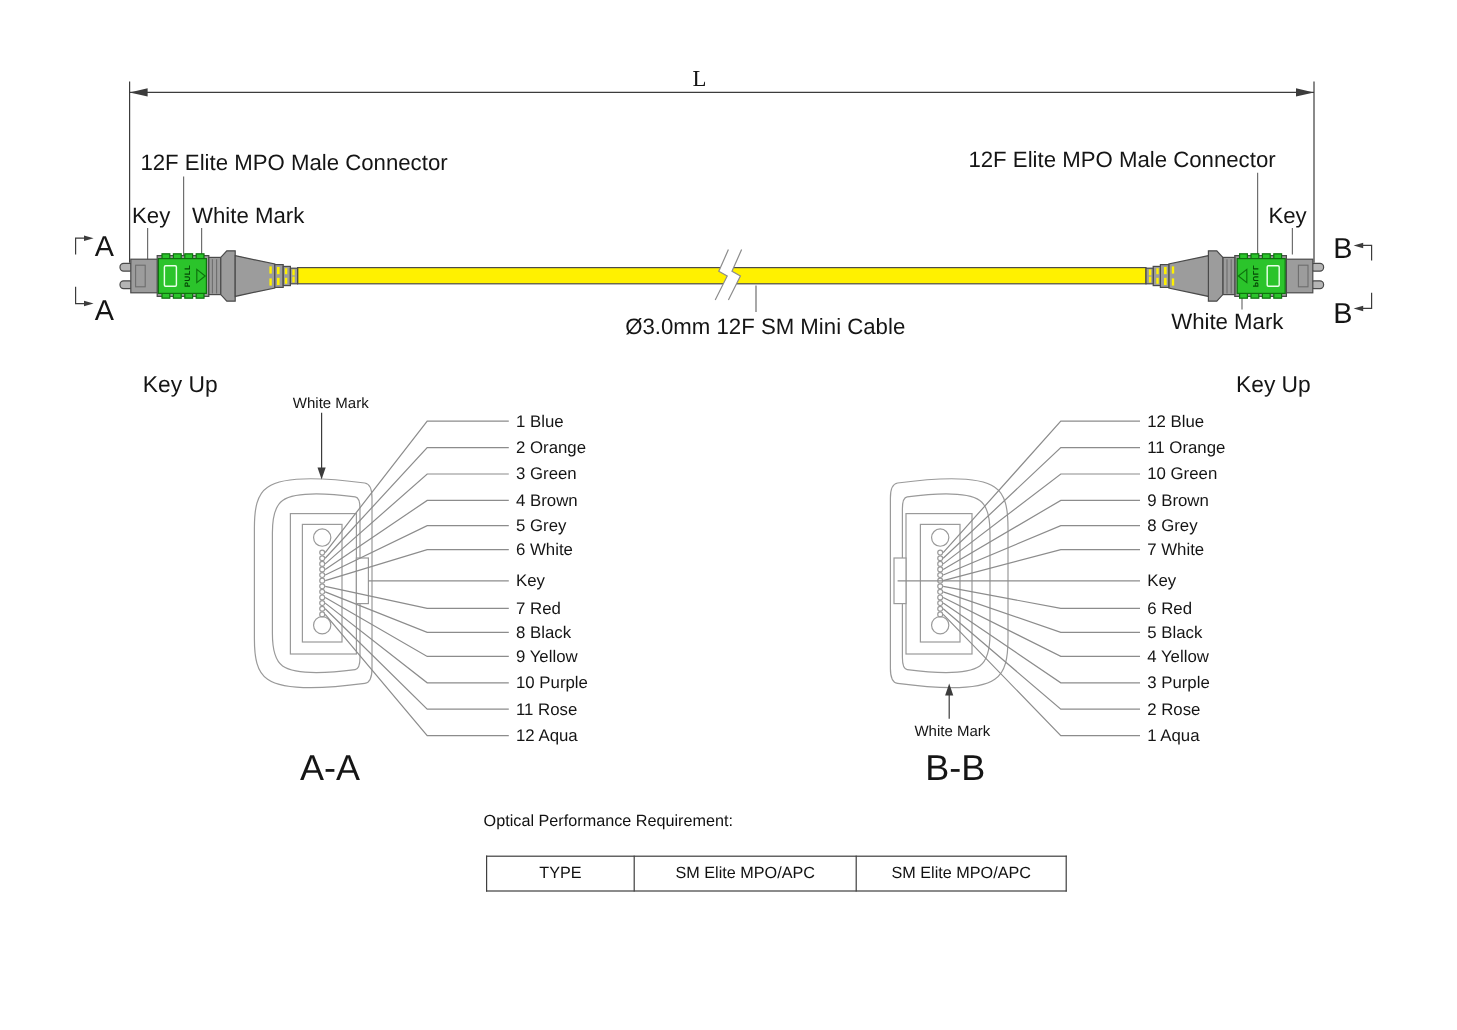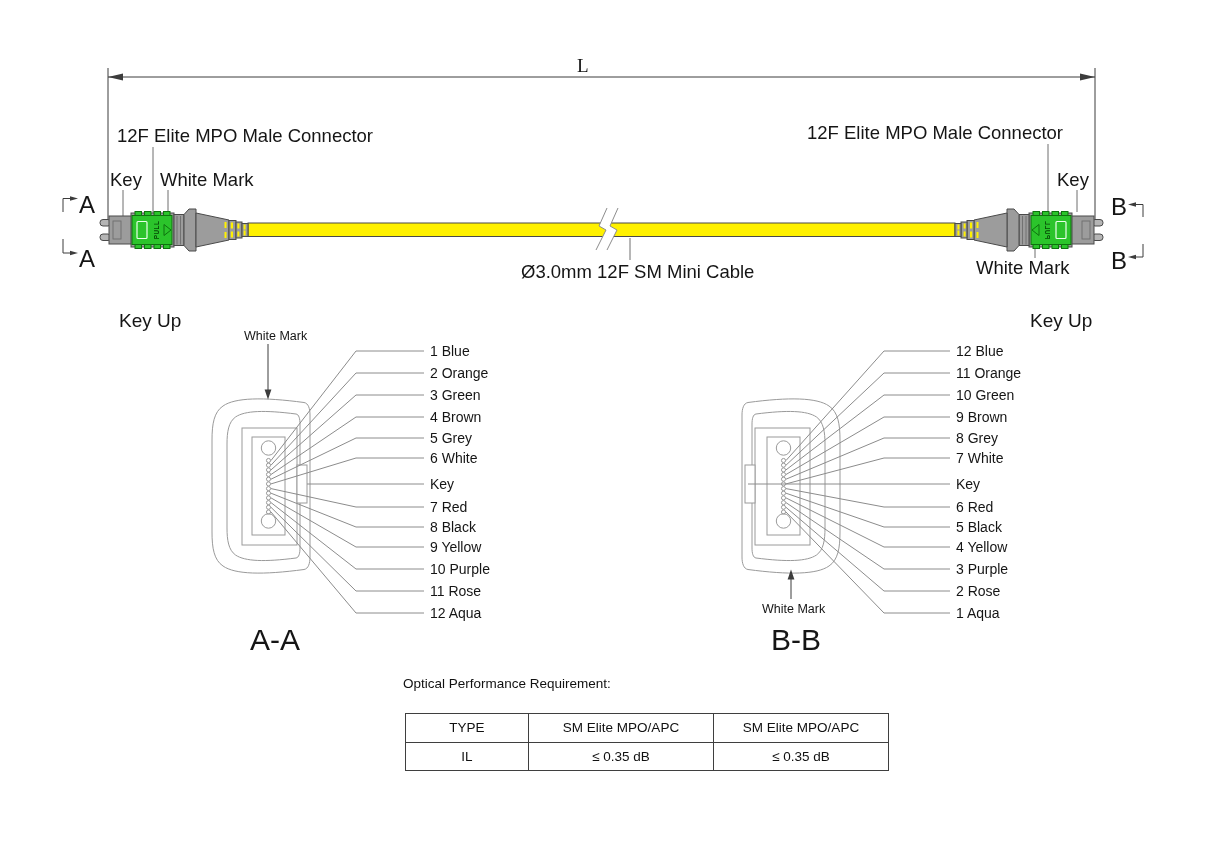--- a/index.html
+++ b/index.html
@@ -311,21 +311,16 @@
 </svg>
 
 <div id="perf-title">Optical Performance Requirement:</div>
 <table id="perf-table">
   <tbody>
         <tr>
     <td style="width:122px">TYPE</td>
     <td style="width:184px">SM Elite MPO/APC</td>
     <td style="width:174px">SM Elite MPO/APC</td>
   </tr>
-  <tr>
-    <td>IL</td>
-    <td>≤ 0.35 dB</td>
-    <td>≤ 0.35 dB</td>
-  </tr>
 </tbody>
     </table>
 
 </div>
 
 </body></html>

